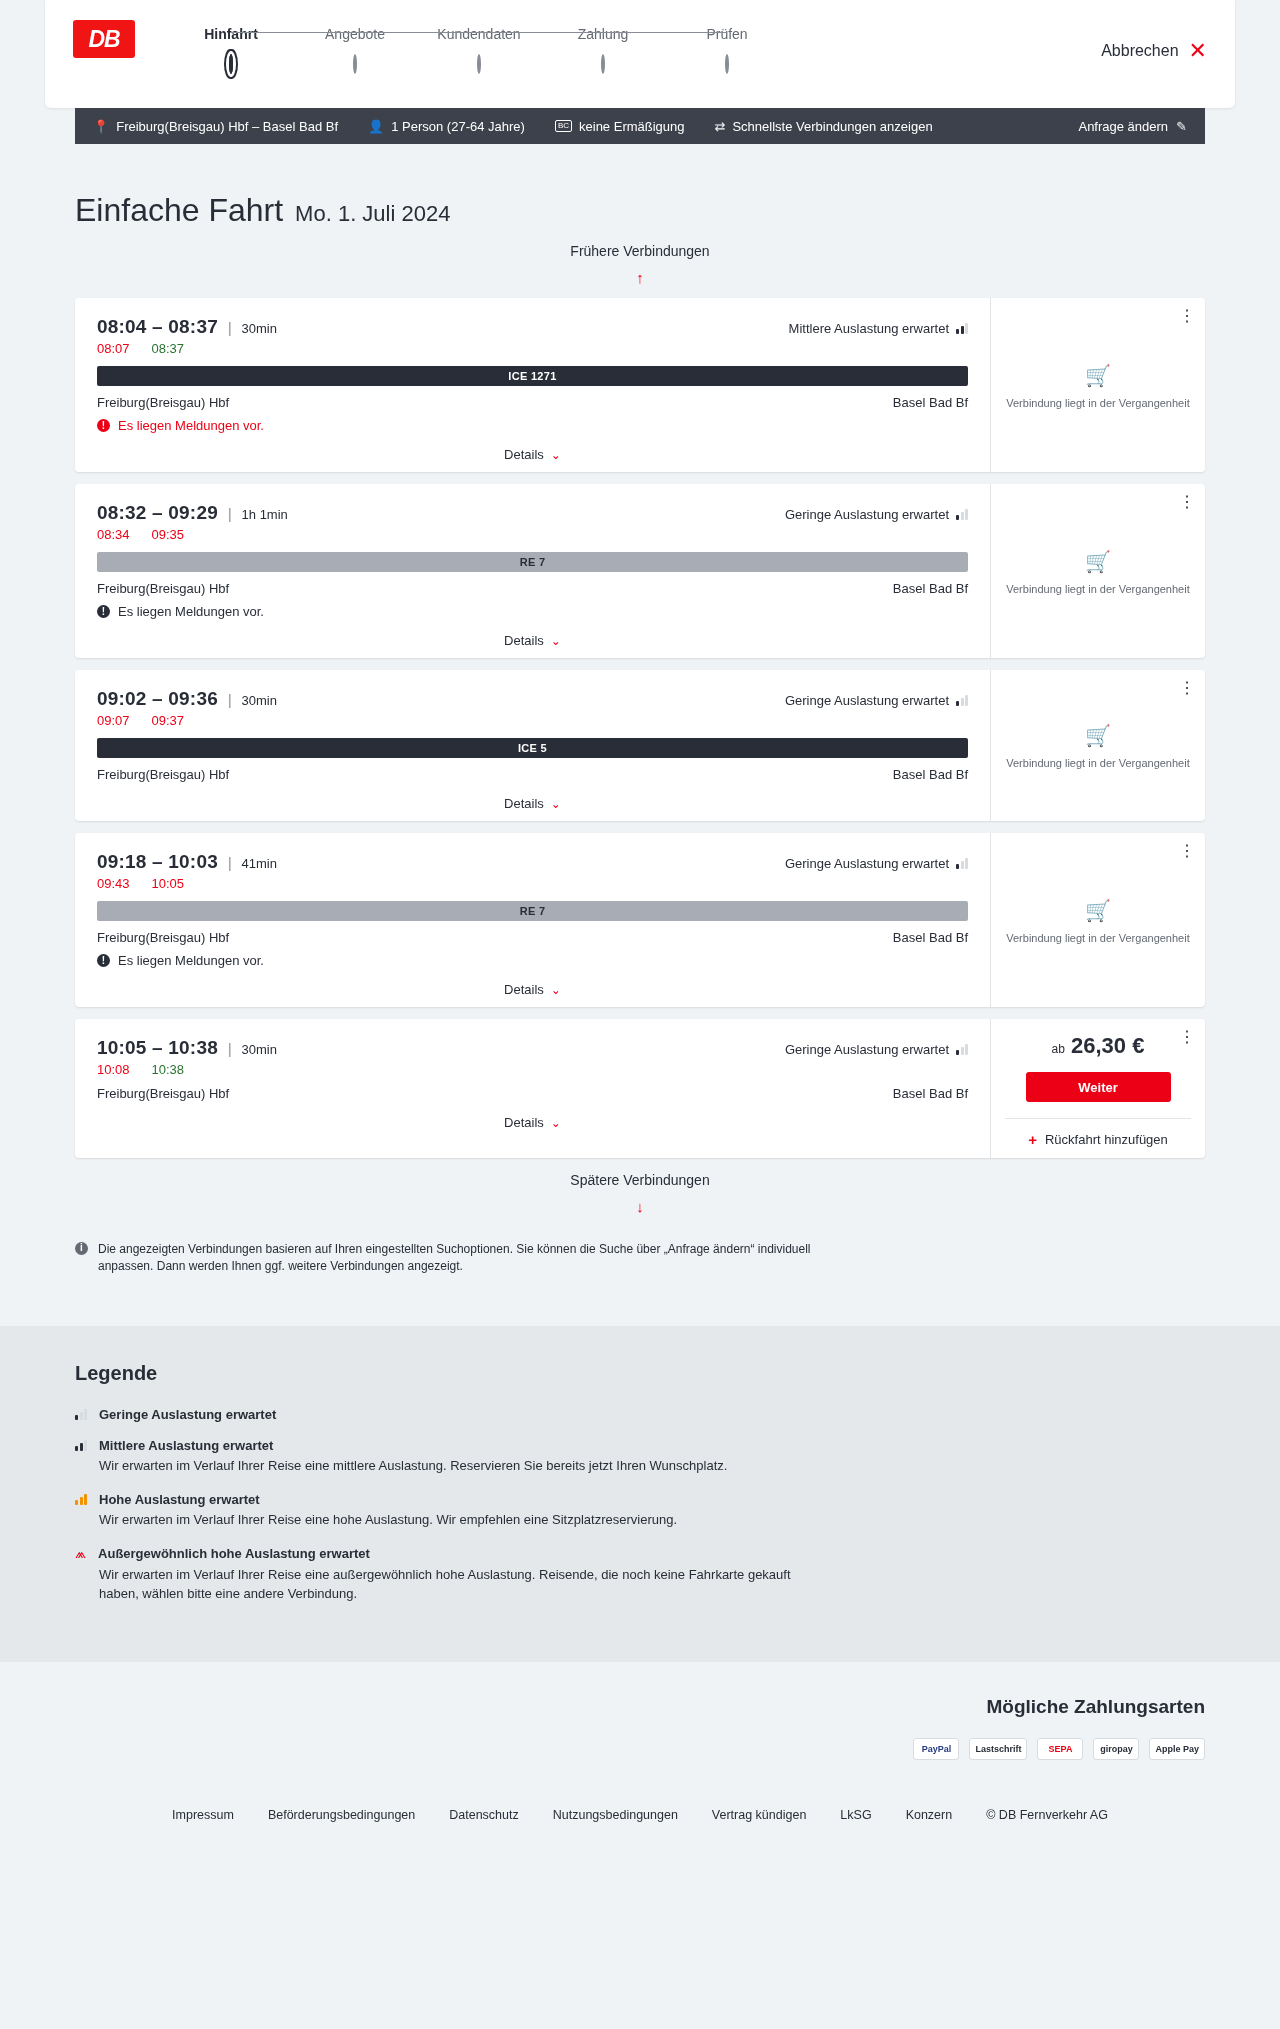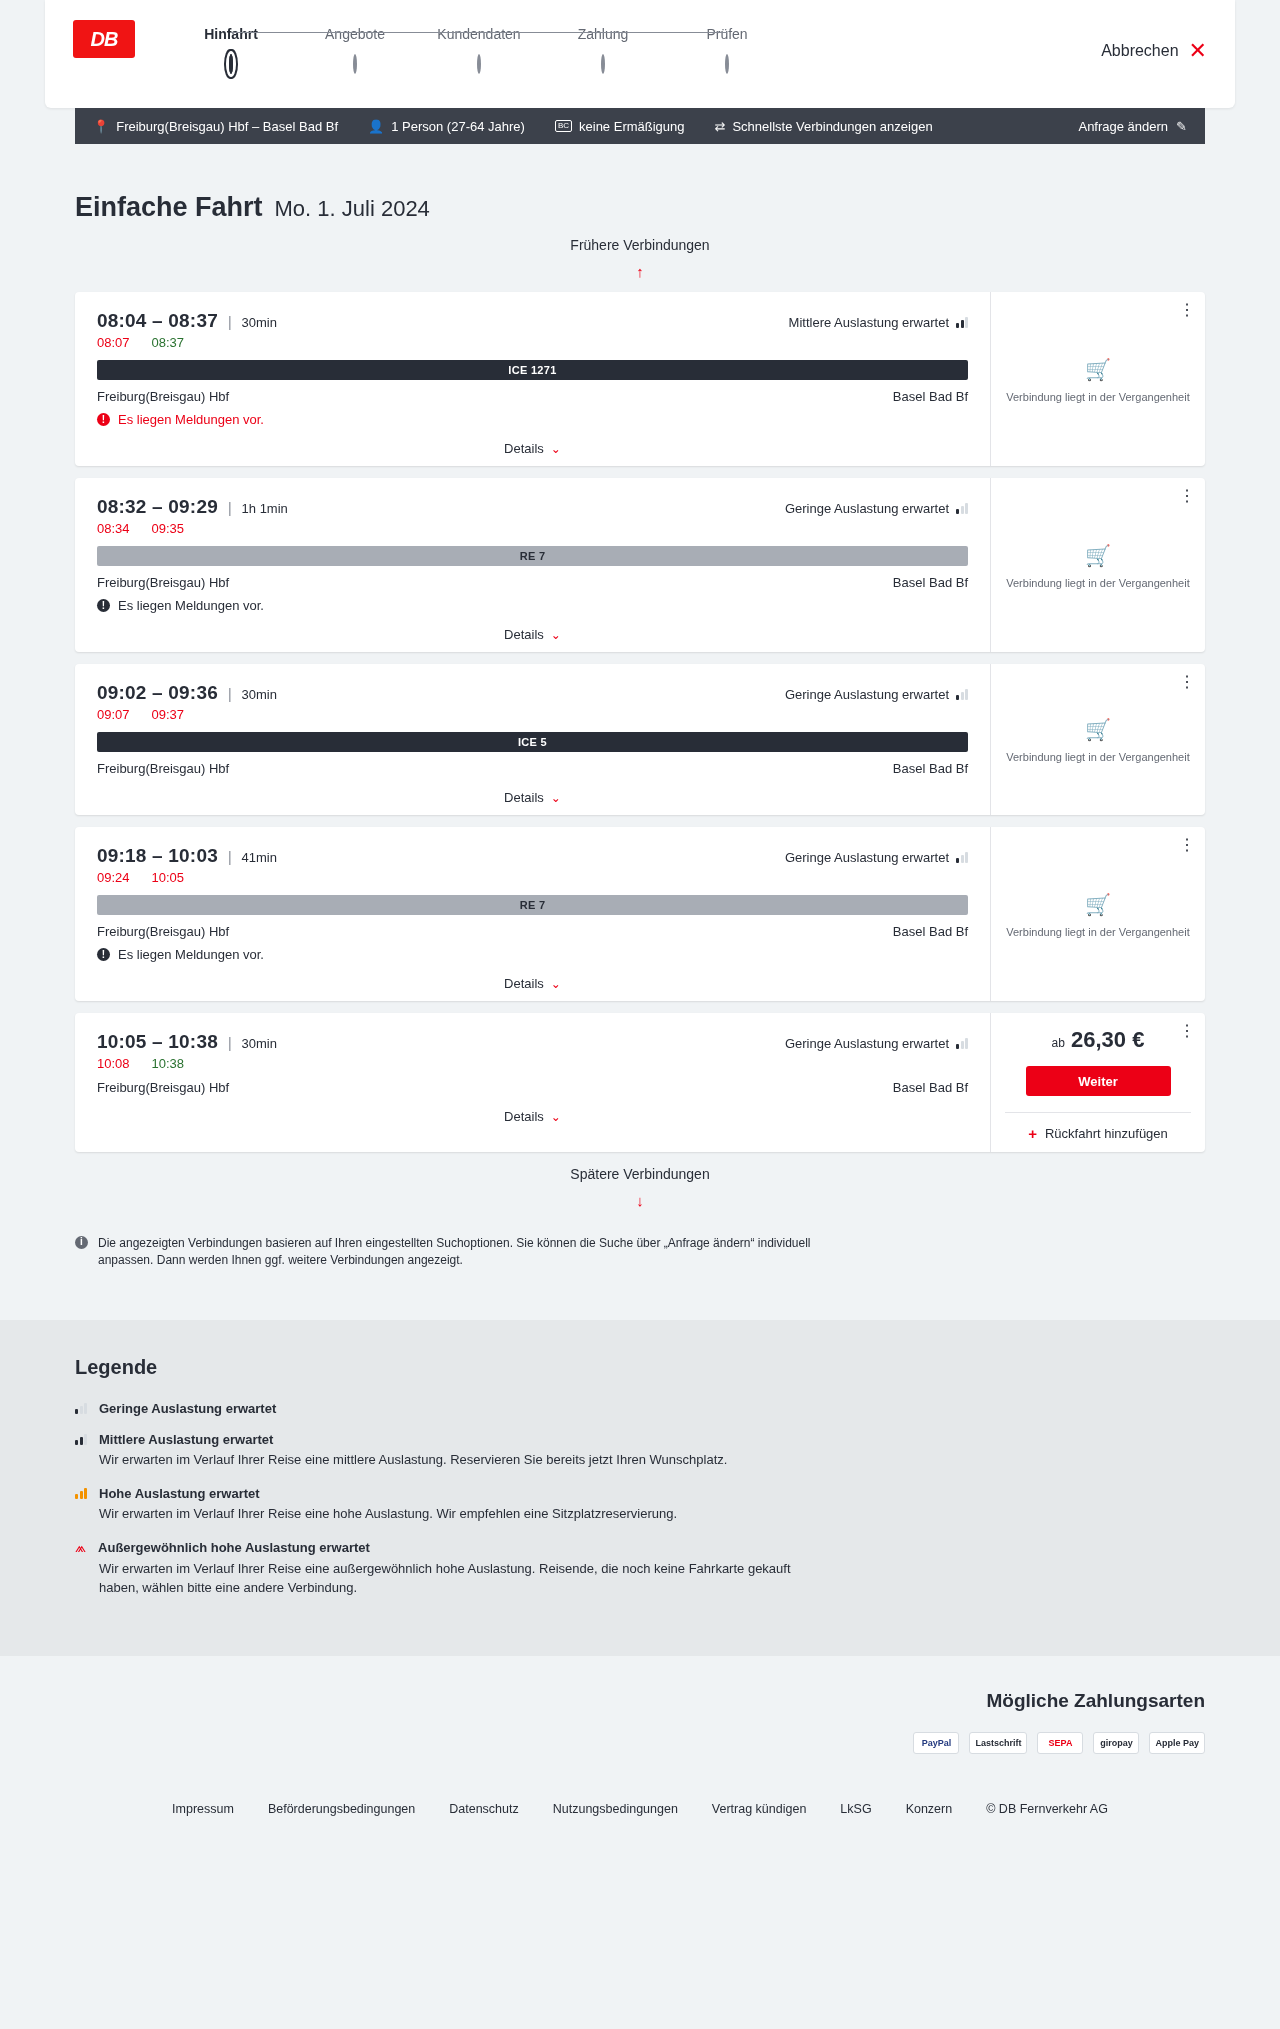--- a/index.html
+++ b/index.html
@@ -25,21 +25,21 @@
     height: 108px;
     display: flex;
     align-items: flex-start;
     position: relative;
   }
   .db-logo {
     width: 62px; height: 38px;
     background: #f01414;
     border-radius: 3px;
     display: flex; align-items: center; justify-content: center;
-    color: #fff; font-weight: bold; font-size: 20px;
+    color: #fff; font-weight: bold; font-size: 23px;
     letter-spacing: -1px;
     margin-top: 20px;
     font-family: "Liberation Sans", sans-serif;
     font-style: italic;
   }
   .steps {
     display: flex;
     margin-left: 34px;
     margin-top: 26px;
     position: relative;
@@ -91,21 +91,21 @@
   .qb-right {
     margin-left: auto; display: flex; align-items: center; gap: 8px; cursor: pointer;
   }
   .bc-badge {
     border: 1px solid #fff; font-size: 8px; padding: 1px 2px; border-radius: 2px; line-height: 1;
   }
 
   
   .main { width: 1130px; margin: 0 auto; padding-top: 48px; }
   .title-row { display: flex; align-items: baseline; gap: 12px; }
-  .title-main { font-size: 27px; font-weight: bold; }
+  .title-main { font-size: 32px; font-weight: normal; }
   .title-date { font-size: 22px; font-weight: normal; }
   .earlier, .later {
     display: flex; align-items: center; gap: 10px;
     font-size: 14px; color: #282d37; margin-top: 14px; cursor: pointer; flex-direction: column;
   }
   .arrow-icon { color: #ec0016; font-size: 15px; }
 
   
   .conn {
     display: flex;
@@ -417,21 +417,21 @@
               <span class="util">
                 <span>Geringe Auslastung erwartet</span>
                 <span class="bars low">
                   <i class="b1"></i>
                   <i class="b2"></i>
                   <i class="b3"></i>
                 </span>
               </span>
             </div>
             <div class="realtime-row">
-              <span class="rt-late">09:24</span>
+              <span class="rt-late">09:43</span>
               <span class="rt-late">10:05</span>
             </div>
             <div class="train-bar re">RE 7</div>
             <div class="stations">
               <span>Freiburg(Breisgau) Hbf</span>
               <span>Basel Bad Bf</span>
             </div>
             <div class="messages">
               <span class="msg-icon dark">!</span>
               <span class="msg-text ">Es liegen Meldungen vor.</span>

